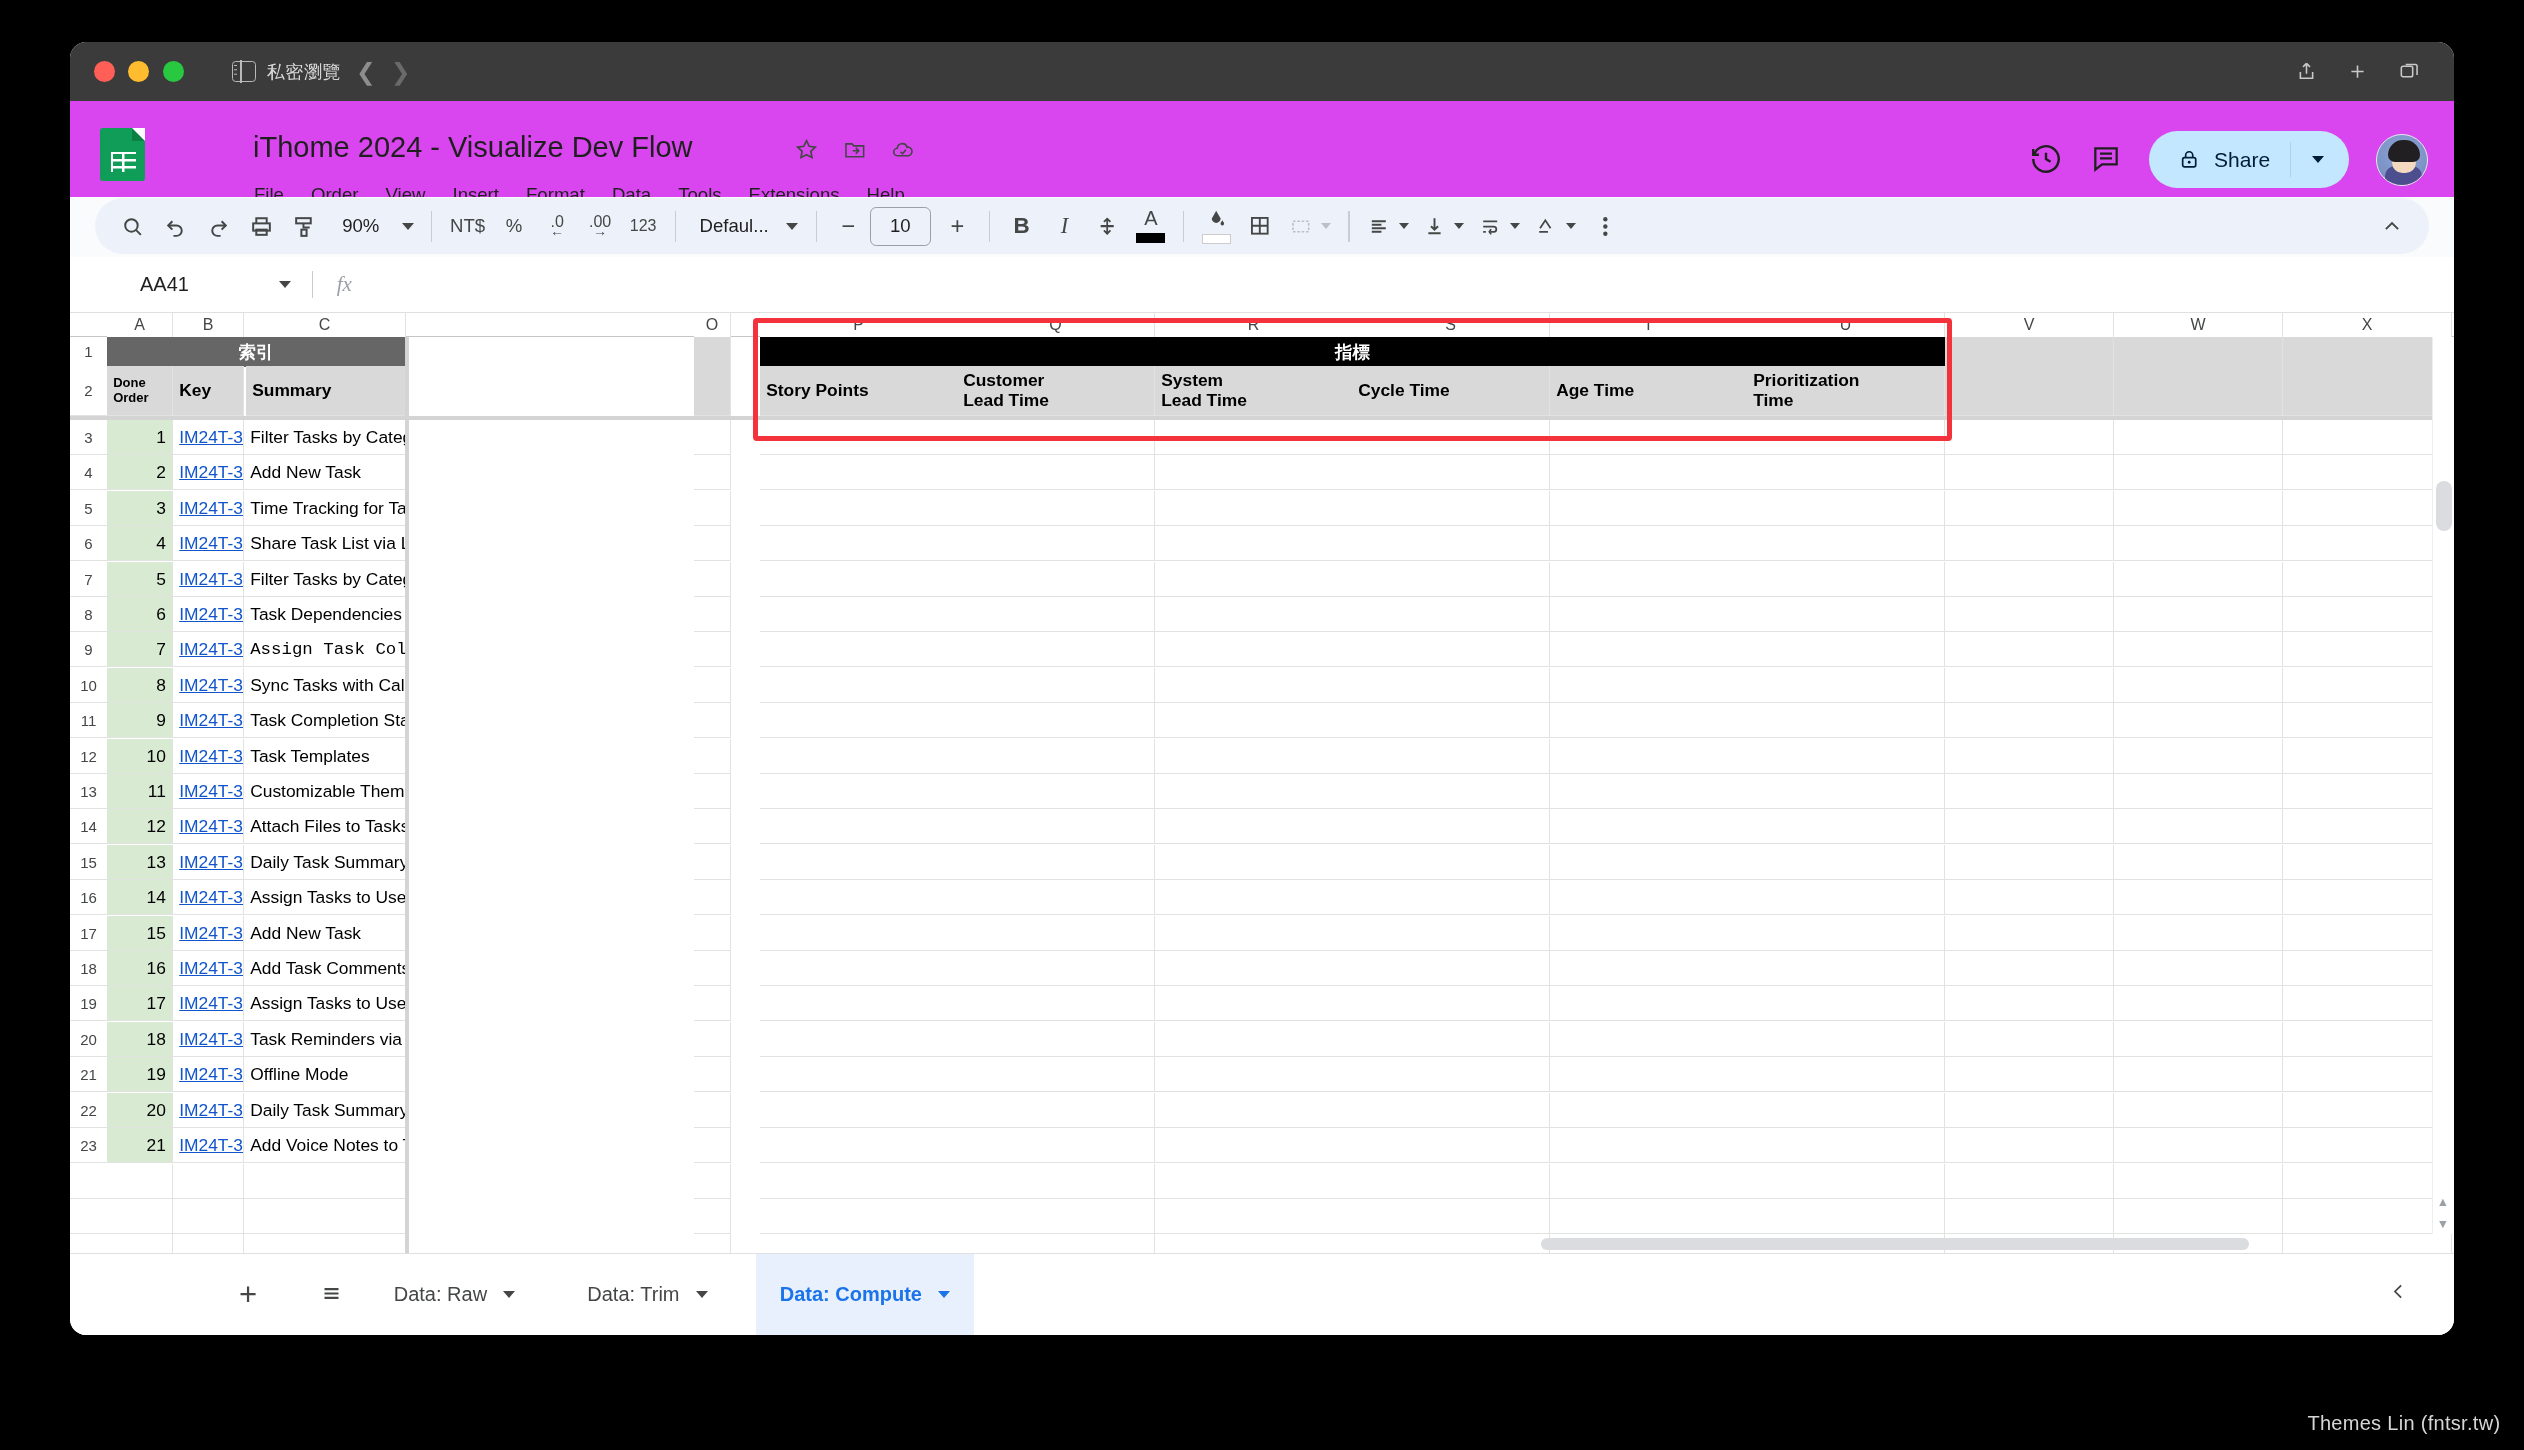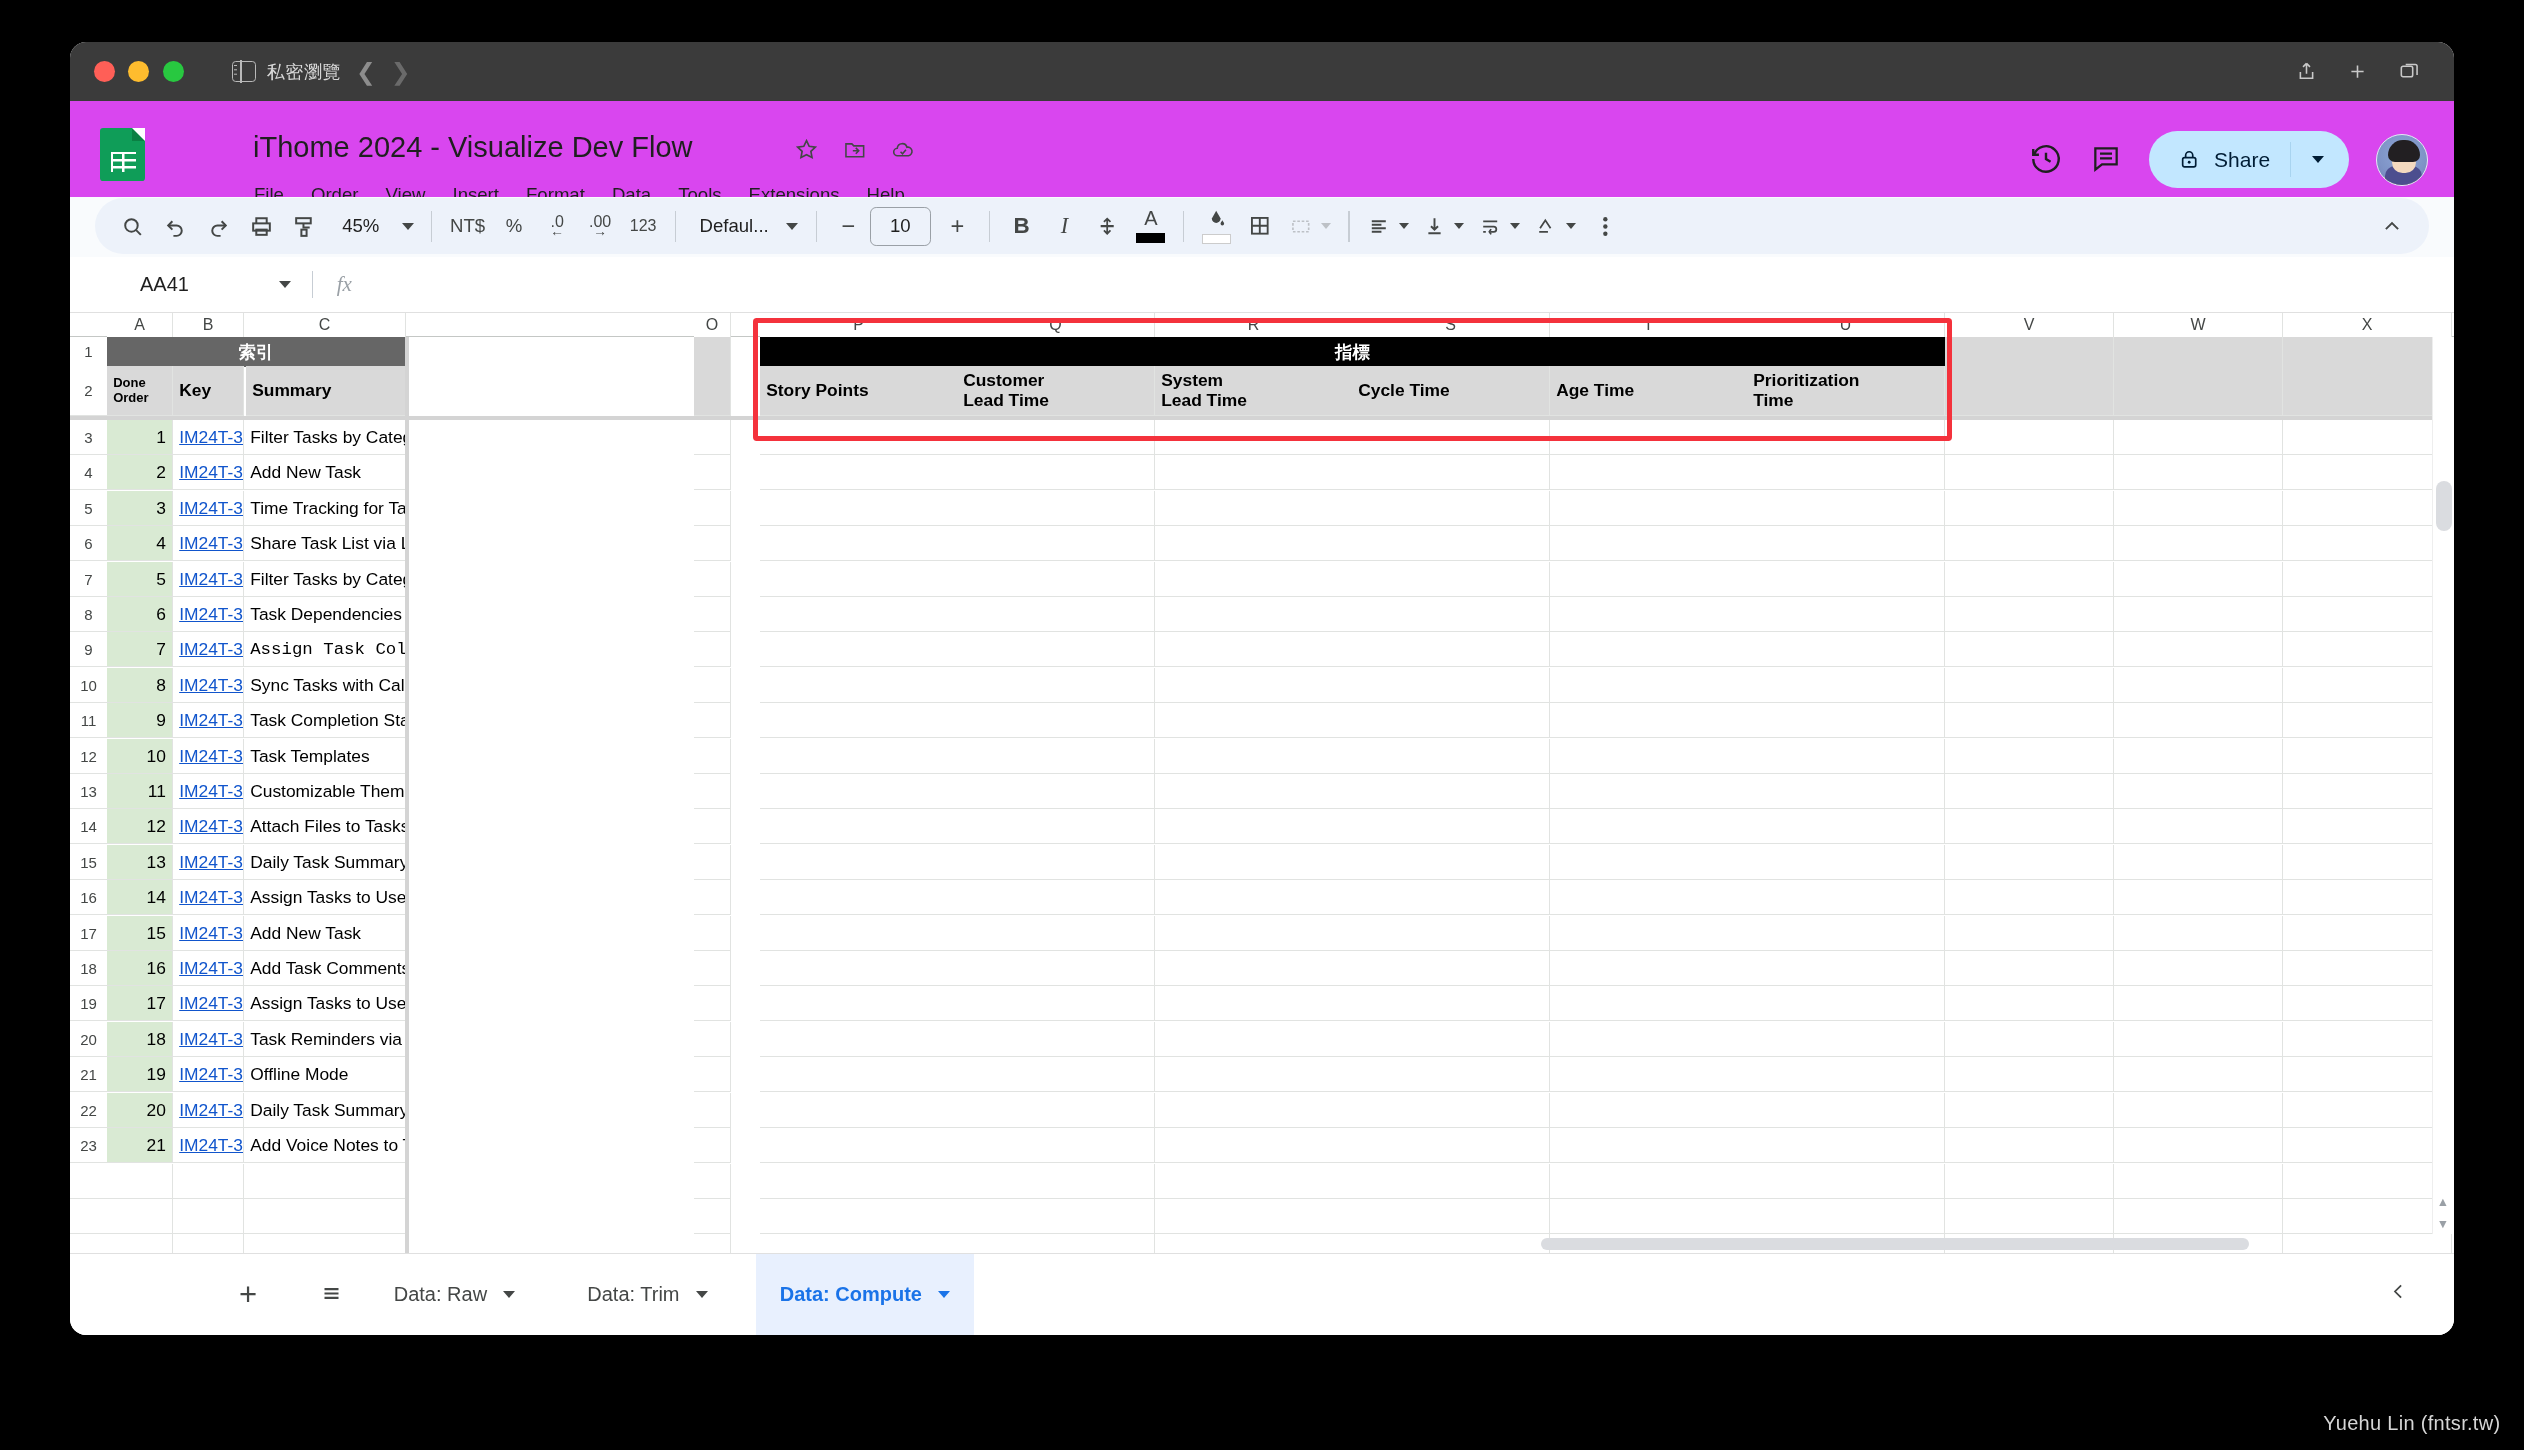--- a/index.html
+++ b/index.html
@@ -292,21 +292,21 @@
           </svg>
       </div>
       <div class="tbtn">
         <svg width="25" height="25" viewBox="0 0 24 24" fill="none" stroke="#444746" stroke-width="1.9">
             <rect x="4" y="4" width="14" height="5"></rect>
             <path d="M11 9v4h6"></path>
             <rect x="9" y="15" width="5" height="6"></rect>
           </svg>
       </div>
       <div id="zoomsel" class="tbtn">
-        <span id="zoomval">45%</span>
+        <span id="zoomval">90%</span>
         <span class="caret" style="margin-left:13.7px"></span>
       </div>
       <div class="tbdiv"></div>
       <div class="tbtn">NT$</div>
       <div class="tbtn">%</div>
       <div class="tbtn" style="flex-direction:column;line-height:.7">
         <span style="font-size:16px">.0</span>
         <span style="font-size:13.7px">←</span>
       </div>
       <div class="tbtn" style="flex-direction:column;line-height:.7">
@@ -821,14 +821,14 @@
       <span class="caret"></span>
     </div>
     <div id="tabs-right">
       <svg width="21" height="25" viewBox="0 0 24 24" fill="none" stroke="#444746" stroke-width="2">
           <path d="M15 5l-7 7 7 7"></path>
         </svg>
     </div>
   </div>
 </div>
 
-<div id="watermark">Yuehu Lin (fntsr.tw)</div>
+<div id="watermark">Themes Lin (fntsr.tw)</div>
 
 
 </body></html>

